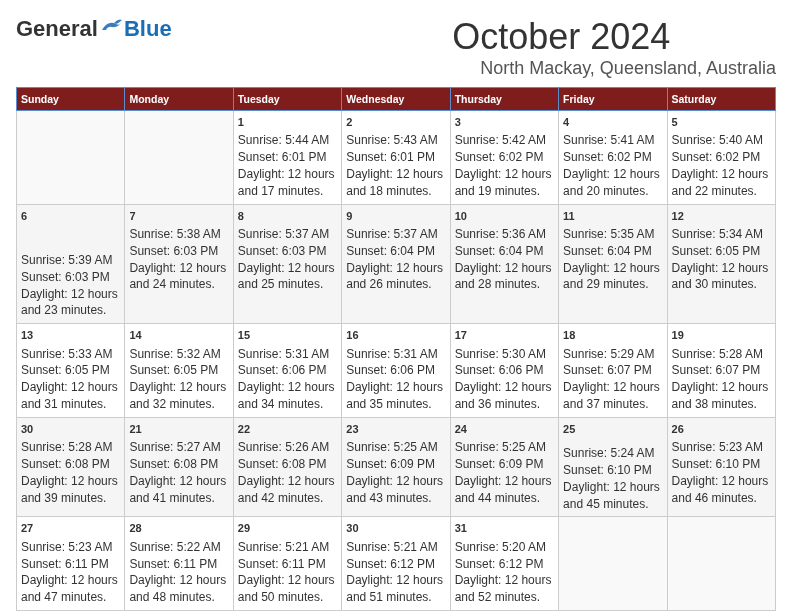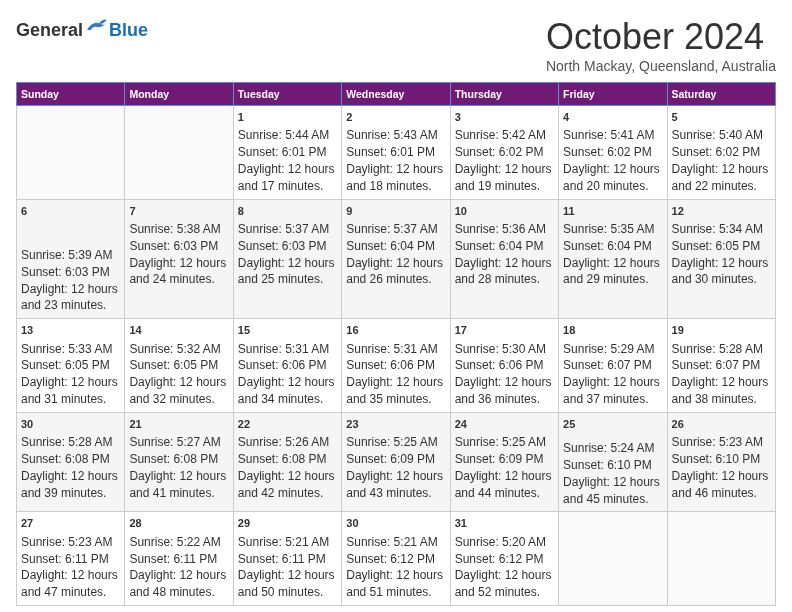--- a/index.html
+++ b/index.html
@@ -17,49 +17,50 @@
       margin-bottom: 8px;
     }
     .logo {
       display: flex;
       flex-direction: column;
       align-items: flex-start;
     }
     .logo-text {
       display: flex;
       align-items: baseline;
-      font-size: 18px;
+      font-size: 22px;
       font-weight: bold;
     }
     .logo-general { color: #333; }
     .logo-blue { color: #1a6eb5; }
     .logo-bird {
       width: 24px;
       height: 20px;
       margin-left: 2px;
     }
     .title-block {
       text-align: left;
     }
     .month-title {
       font-size: 36px;
       font-weight: normal;
       color: #333;
     }
     .location-title {
-      font-size: 14px;
+      font-size: 18px;
       color: #555;
+      margin-left: 28px;
     }
     .calendar {
       width: 100%;
       border-collapse: collapse;
       font-size: 10.5px;
     }
     .calendar th {
-      background-color: #701a75;
+      background-color: #7f1d1d;
       color: #fff;
       padding: 5px 4px;
       text-align: left;
       font-weight: bold;
       border: 1px solid #5a8cd0;
     }
     .calendar td {
       vertical-align: top;
       padding: 4px 4px;
       border: 1px solid #ccc;

